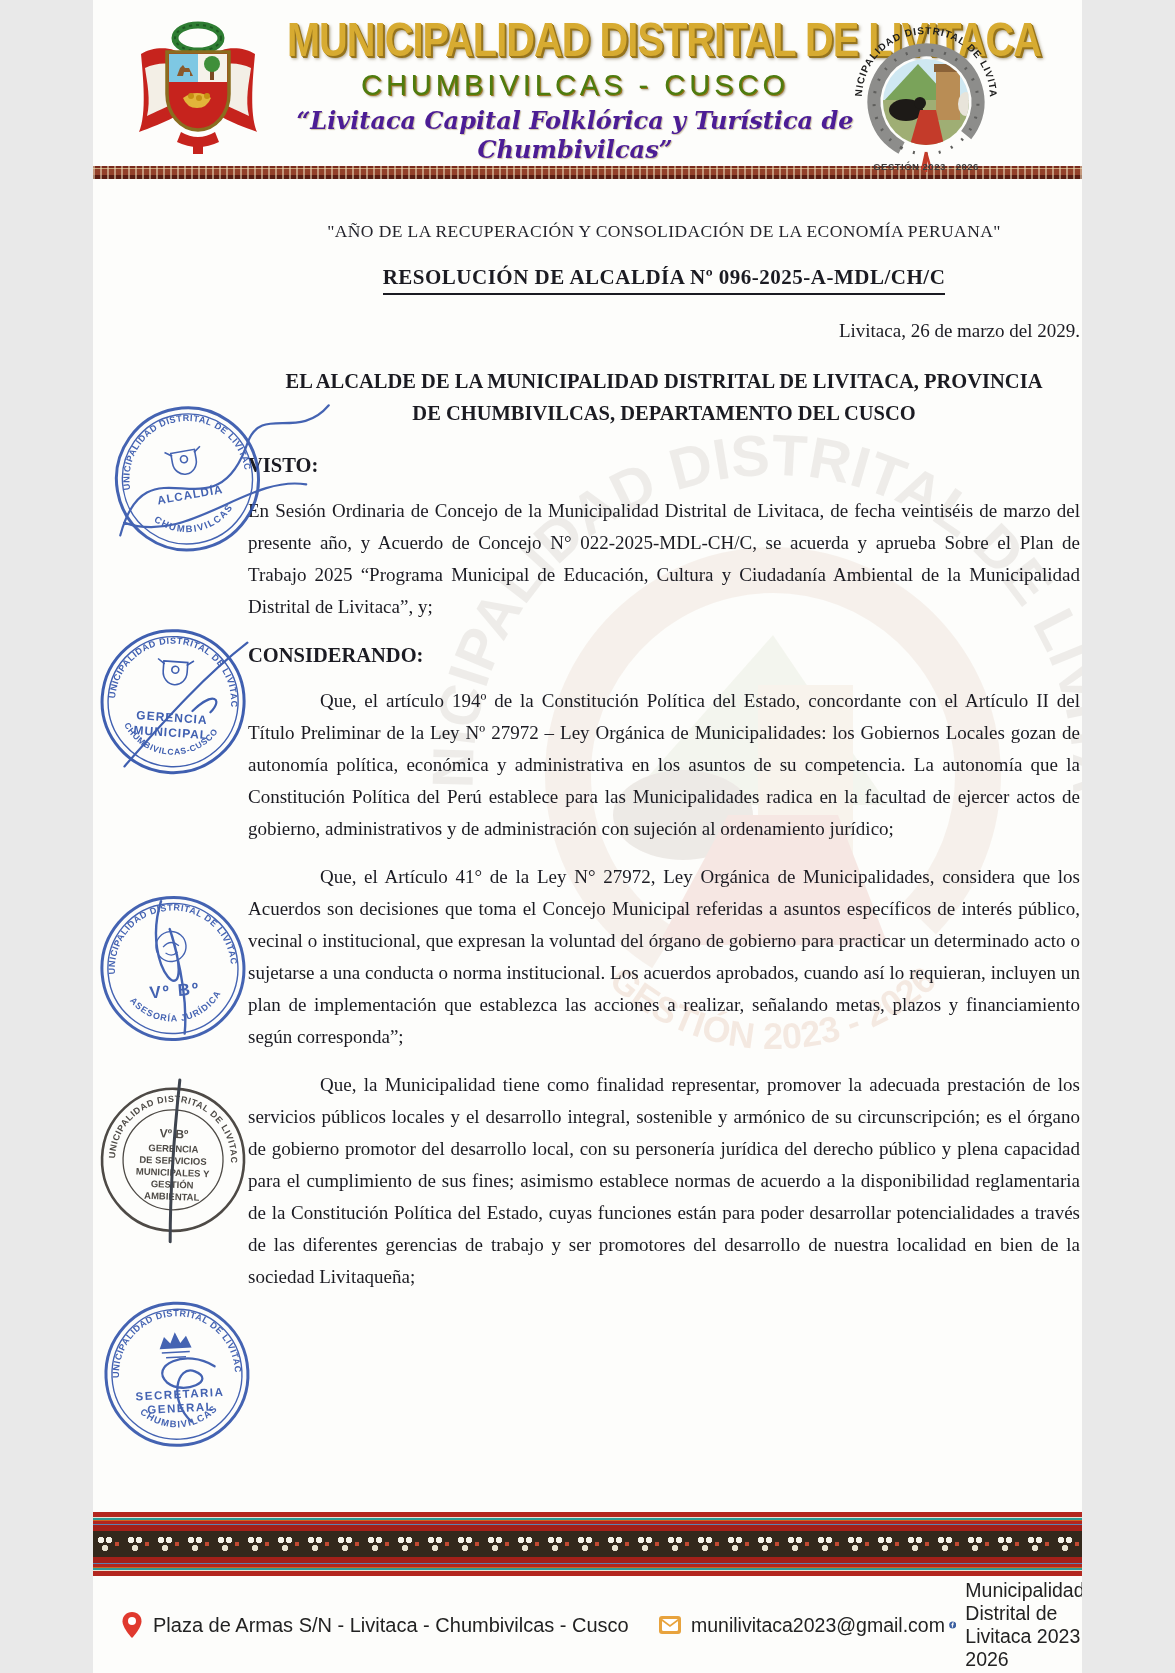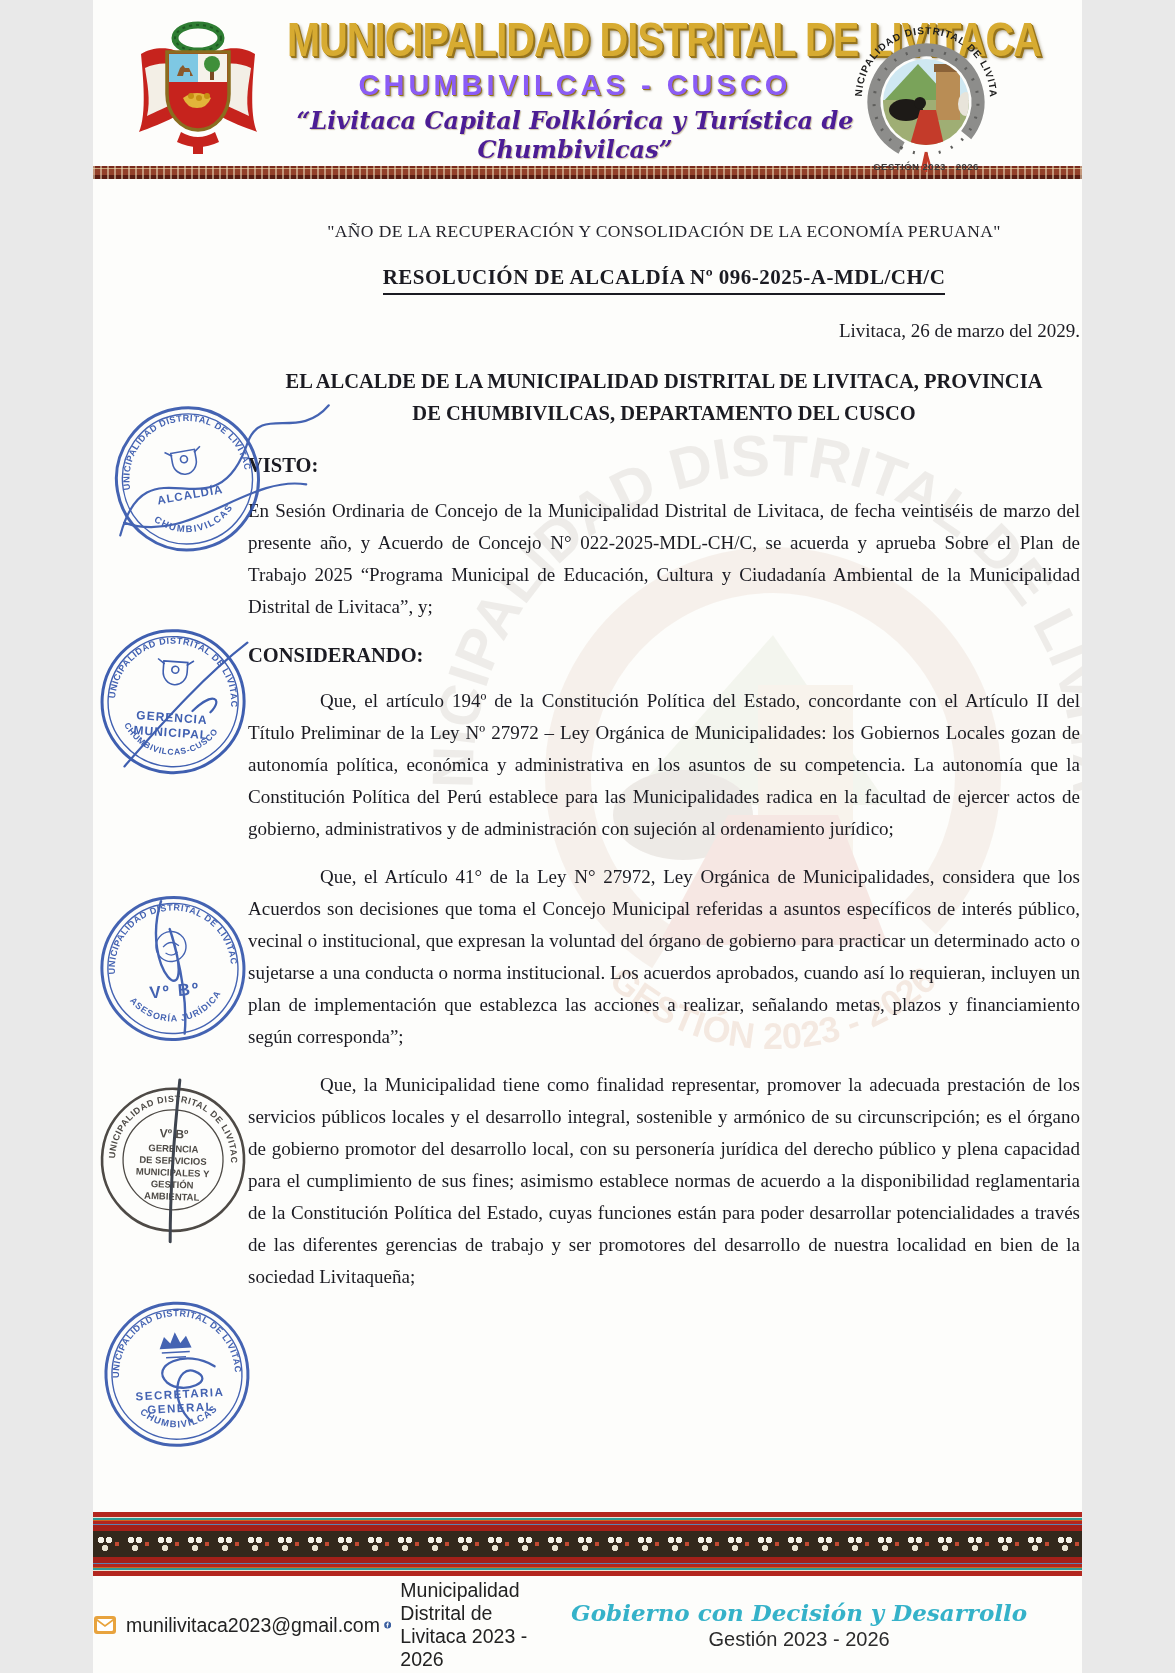--- a/index.html
+++ b/index.html
@@ -12,22 +12,22 @@
   .header { position:absolute; top:10px; left:0; right:0; height:156px; z-index:4; }
   .coat-of-arms { position:absolute; left:30px; top:6px; }
   .header-center { position:absolute; left:185px; right:210px; top:2px; text-align:center; }
   .header-title {
     font-family:"Liberation Sans", sans-serif; font-weight:bold; font-size:41px;
     color:#d7ab31; white-space:nowrap; transform:scale(.97,1.18); transform-origin:center top;
     text-shadow:1px 1px 0 #96741c, 2px 2px 0 #96741c, 3px 3px 3px rgba(70,50,5,.45);
     letter-spacing:-1px;
   }
   .header-subtitle {
-    font-family:"Liberation Sans", sans-serif; font-weight:bold; font-size:29px;
-    color:#8b5cf6; letter-spacing:4px; margin-top:10px;
+    font-family:"Liberation Sans", sans-serif; font-weight:normal; font-size:29px;
+    color:#4d7c0f; letter-spacing:4px; margin-top:10px;
     text-shadow:1px 1px 0 #96741c, 2px 2px 2px rgba(70,50,5,.4);
   }
   .header-tagline {
     font-family:"DejaVu Serif", serif; font-style:italic; font-weight:bold;
     font-size:24px; color:#4c1d95; margin-top:4px;
     text-shadow:1px 1px 1px rgba(120,90,10,.35);
   }
   .seal-wrap { position:absolute; right:78px; top:2px; width:156px; text-align:center; }
   
   .band-thin {
@@ -314,20 +314,27 @@
     </g>
   </svg>
 
   <div class="band-thick">
     <div class="band-stripes"></div>
     <div class="band-motif"></div>
     <div class="band-stripes flip"></div>
   </div>
 
   <div class="footer-info">
+    <div class="f-left">
+      <svg width="22" height="28" viewBox="0 0 22 28">
+        <path d="M11 1 C5.5 1 1.5 5 1.5 10.2 C1.5 17 11 27 11 27 C11 27 20.5 17 20.5 10.2 C20.5 5 16.5 1 11 1 Z" fill="#e0392e"></path>
+        <circle cx="11" cy="10" r="4" fill="#ffffff"></circle>
+      </svg>
+      <span>Plaza de Armas S/N - Livitaca  - Chumbivilcas - Cusco</span>
+    </div>
 
     <div class="f-mid">
       <div class="f-row">
         <svg width="24" height="20" viewBox="0 0 24 20">
           <rect x="1" y="1" width="22" height="18" rx="3" fill="#e8a33d"></rect>
           <rect x="4" y="4" width="16" height="12" rx="1.5" fill="#ffffff"></rect>
           <path d="M4 5 l8 6 l8 -6" stroke="#e8a33d" stroke-width="1.6" fill="none"></path>
         </svg>
         <span>munilivitaca2023@gmail.com</span>
       </div>

